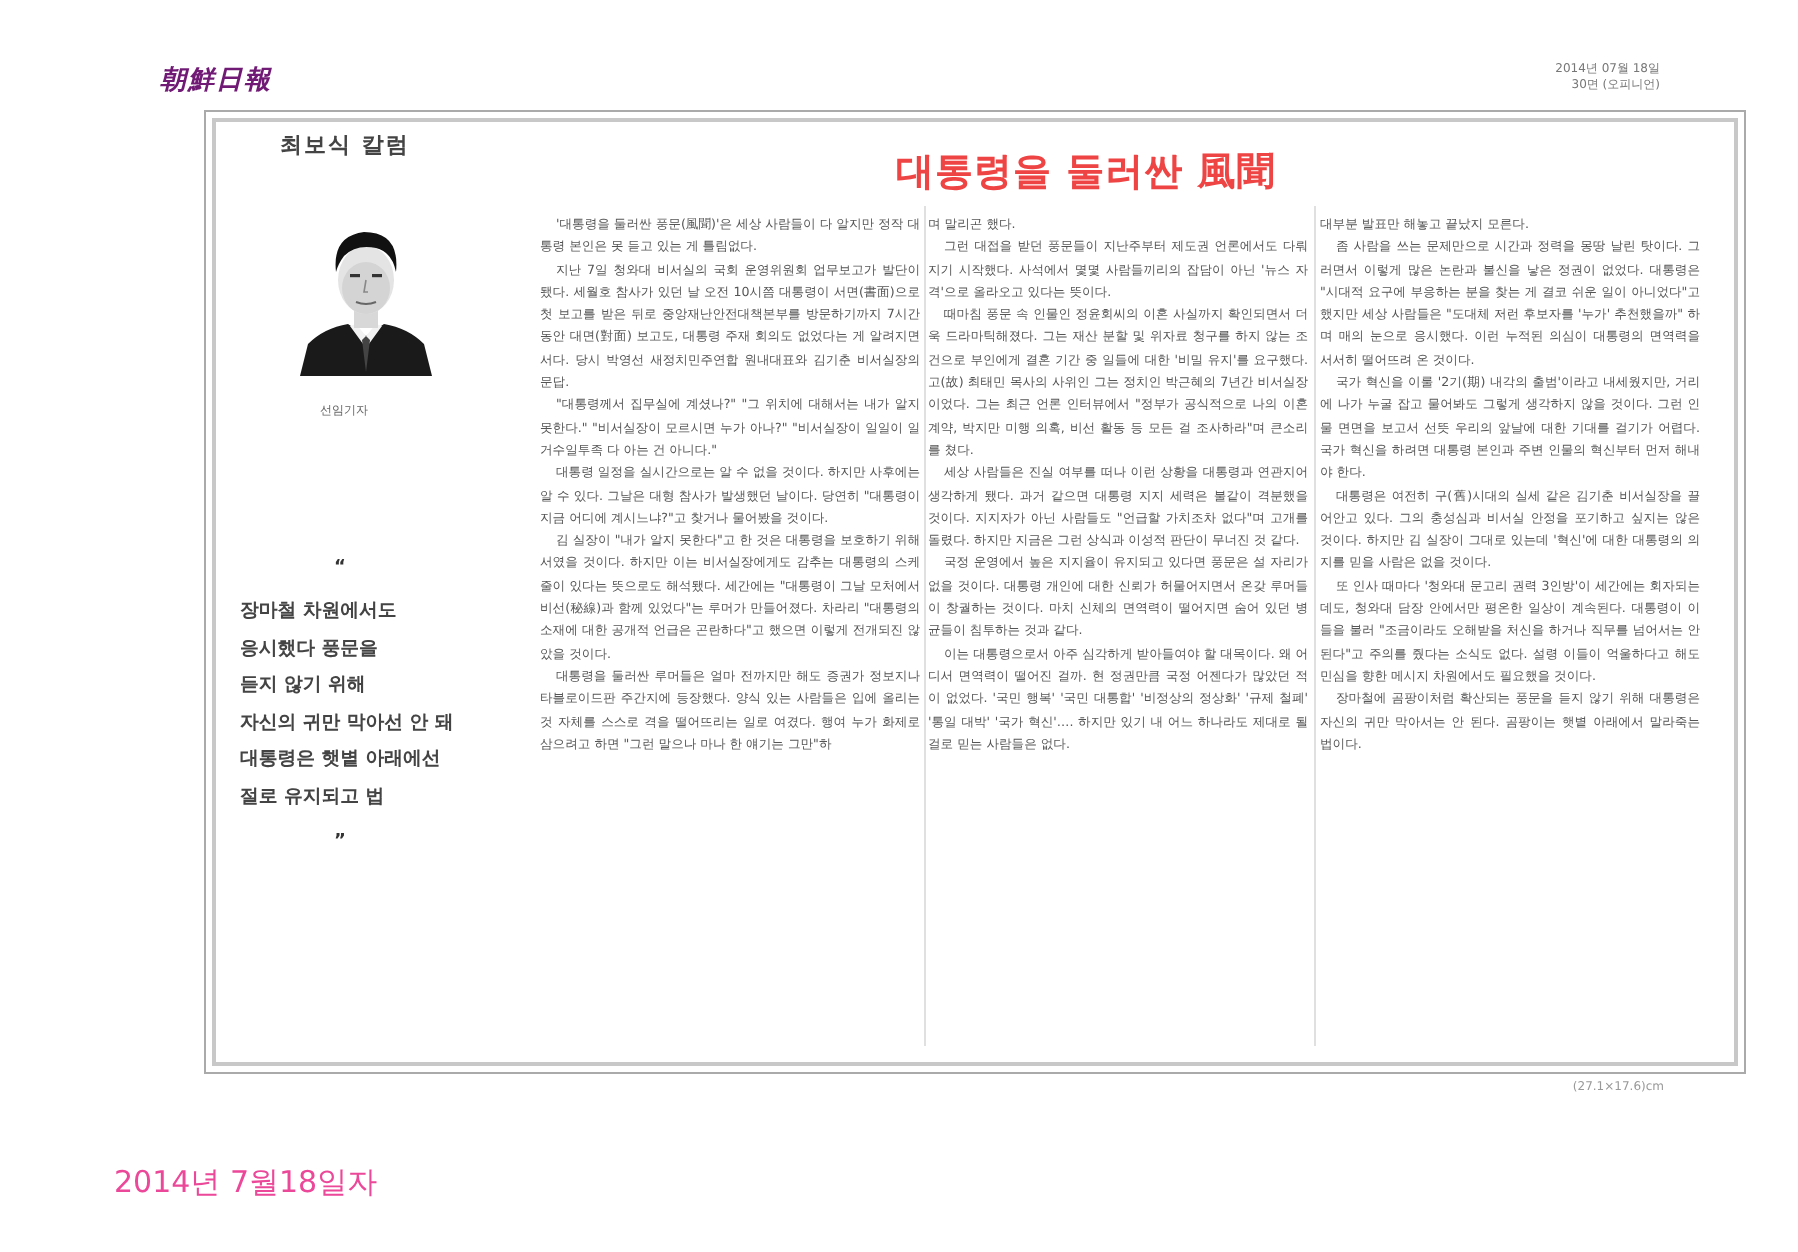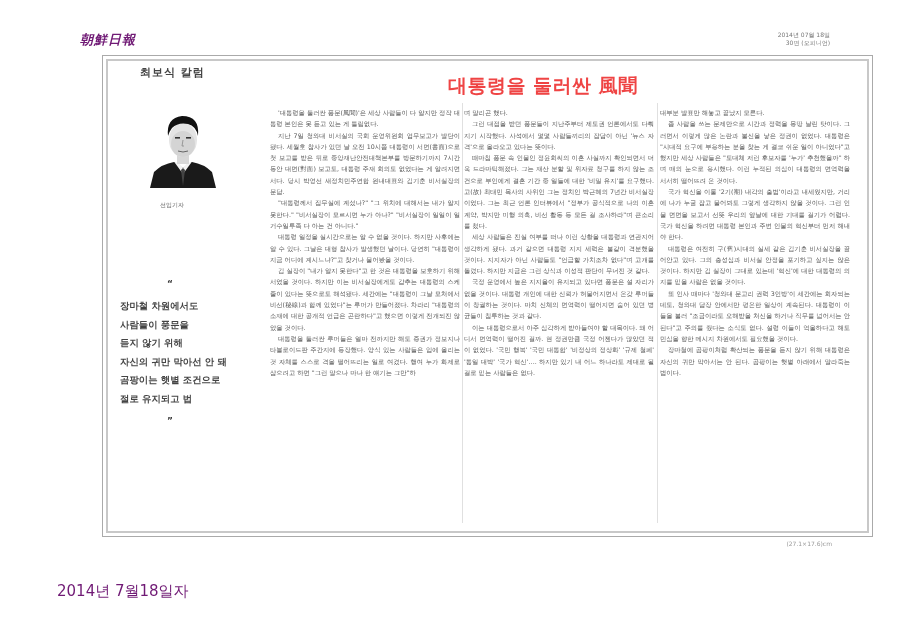--- a/index.html
+++ b/index.html
@@ -30,21 +30,21 @@
   .body-col p { text-indent: 8px; }
   .body-col p.noindent { text-indent: 0; }
   .col1 { left: 162px; }
   .col2 { left: 356px; }
   .col3 { left: 552px; }
 
   .col-divider { position: absolute; top: 42px; width: 1px; height: 420px; background: #e0e0e0; }
 
   .size-note { position: absolute; right: 28px; top: 515px; font-size: 6px; color: #999; }
 
-  .footer-date { position: absolute; left: 57px; top: 582px; font-size: 15px; color: #701a75; }
+  .footer-date { position: absolute; left: 57px; top: 582px; font-size: 15px; color: #ec4899; }
 </style>
 </head>
 <body>
 
 <div class="clipping">
   <div class="masthead">朝鮮日報</div>
   <div class="dateline">
     <div>2014년 07월 18일</div>
     <div>30면 (오피니언)</div>
   </div>
@@ -77,24 +77,24 @@
           <path d="M35 34 L34 40 L36 40" stroke="#888" stroke-width="0.8" fill="none"></path>
           <path d="M30 45 Q35 47 40 45" stroke="#666" stroke-width="1" fill="none"></path>
         </svg>
       </div>
       <div class="portrait-caption">선임기자</div>
 
       <div class="pull-quote">
         <div class="qmark">“</div>
         <div class="lines">
           <div class="line">장마철 차원에서도</div>
-          <div class="line">사람들이 풍문을</div>
+          <div class="line">응시했다 풍문을</div>
           <div class="line">듣지 않기 위해</div>
           <div class="line">자신의 귀만 막아선 안 돼</div>
-          <div class="line">곰팡이는 햇볕 조건으로</div>
+          <div class="line">대통령은 햇볕 아래에선</div>
           <div class="line">절로 유지되고 법</div>
         </div>
         <div class="qmark">”</div>
       </div>
 
       <div class="col-divider" style="left:354px"></div>
       <div class="col-divider" style="left:549px"></div>
 
       <div class="body-col col1">
         <p>'대통령을 둘러싼 풍문(風聞)'은 세상 사람들이 다 알지만 정작 대통령 본인은 못 듣고 있는 게 틀림없다.</p>

